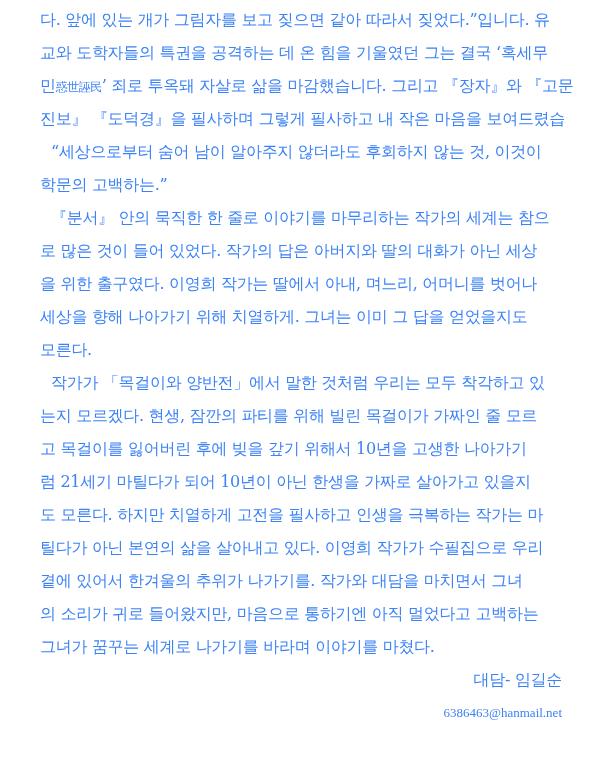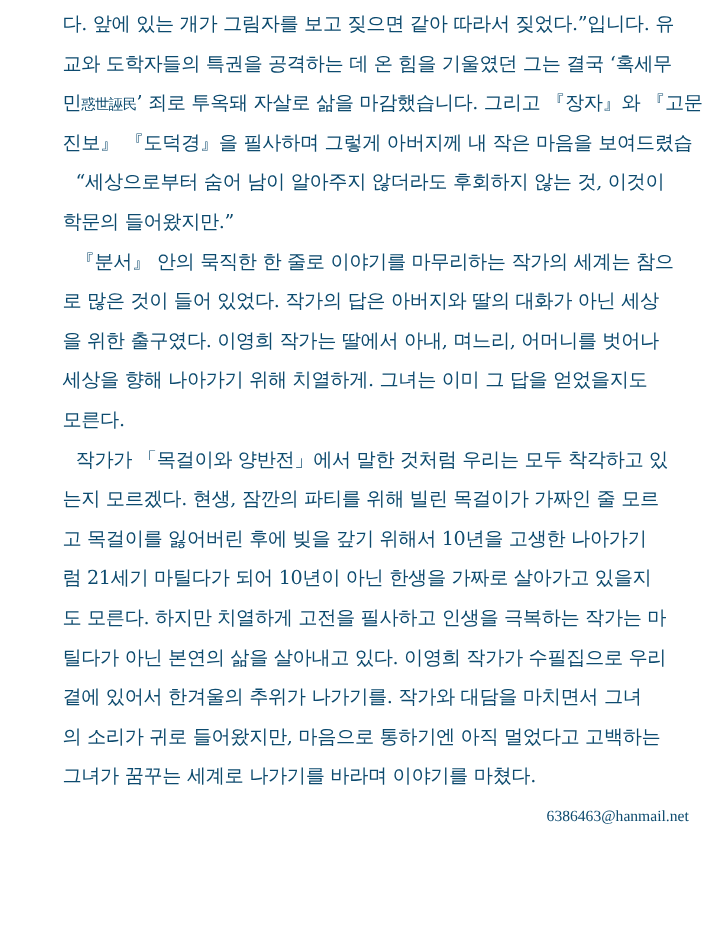--- a/index.html
+++ b/index.html
@@ -8,24 +8,24 @@
       background: #ffffff;
     }
     body {
       width: 602px;
       height: 772px;
       overflow: hidden;
       position: relative;
     }
     .page {
       position: absolute;
-      left: 52px;
+      left: 40px;
       top: 3px;
       width: 522px;
-      color: #0c4a6e;
+      color: #3b82f6;
       font-family: "DejaVu Serif", "Liberation Serif", serif;
       font-size: 16px;
       line-height: 33px;
       letter-spacing: -0.3px;
     }
     .para {
       margin: 0;
       text-align: justify;
       text-align-last: left;
       word-break: keep-all;
@@ -50,26 +50,26 @@
   </style>
 </head>
 <body>
 
 <div class="page">
 
   <p class="para">
     <span class="line">다. 앞에 있는 개가 그림자를 보고 짖으면 같아 따라서 짖었다.”입니다. 유</span>
     <span class="line">교와 도학자들의 특권을 공격하는 데 온 힘을 기울였던 그는 결국 ‘혹세무</span>
     <span class="line"><span>민</span><span class="hanja">惑世誣民</span><span>’ 죄로 투옥돼 자살로 삶을 마감했습니다. 그리고 『장자』와 『고문</span></span>
-    <span class="line">진보』 『도덕경』을 필사하며 그렇게 아버지께 내 작은 마음을 보여드렸습</span>
+    <span class="line">진보』 『도덕경』을 필사하며 그렇게 필사하고 내 작은 마음을 보여드렸습</span>
   </p>
 
   <p class="para">
     <span class="line indent">“세상으로부터 숨어 남이 알아주지 않더라도 후회하지 않는 것, 이것이</span>
-    <span class="line">학문의 들어왔지만.”</span>
+    <span class="line">학문의 고백하는.”</span>
   </p>
 
   <p class="para">
     <span class="line indent">『분서』 안의 묵직한 한 줄로 이야기를 마무리하는 작가의 세계는 참으</span>
     <span class="line">로 많은 것이 들어 있었다. 작가의 답은 아버지와 딸의 대화가 아닌 세상</span>
     <span class="line">을 위한 출구였다. 이영희 작가는 딸에서 아내, 며느리, 어머니를 벗어나</span>
     <span class="line">세상을 향해 나아가기 위해 치열하게. 그녀는 이미 그 답을 얻었을지도</span>
     <span class="line">모른다.</span>
   </p>
 
@@ -79,16 +79,17 @@
     <span class="line">고 목걸이를 잃어버린 후에 빚을 갚기 위해서 10년을 고생한 나아가기</span>
     <span class="line">럼 21세기 마틸다가 되어 10년이 아닌 한생을 가짜로 살아가고 있을지</span>
     <span class="line">도 모른다. 하지만 치열하게 고전을 필사하고 인생을 극복하는 작가는 마</span>
     <span class="line">틸다가 아닌 본연의 삶을 살아내고 있다. 이영희 작가가 수필집으로 우리</span>
     <span class="line">곁에 있어서 한겨울의 추위가 나가기를. 작가와 대담을 마치면서 그녀</span>
     <span class="line">의 소리가 귀로 들어왔지만, 마음으로 통하기엔 아직 멀었다고 고백하는</span>
     <span class="line">그녀가 꿈꾸는 세계로 나가기를 바라며 이야기를 마쳤다.</span>
   </p>
 
   <p class="signature">
+    <span class="line">대담- 임길순</span>
     <span class="line email">6386463@hanmail.net</span>
   </p>
 
 </div>
 
 </body></html>

